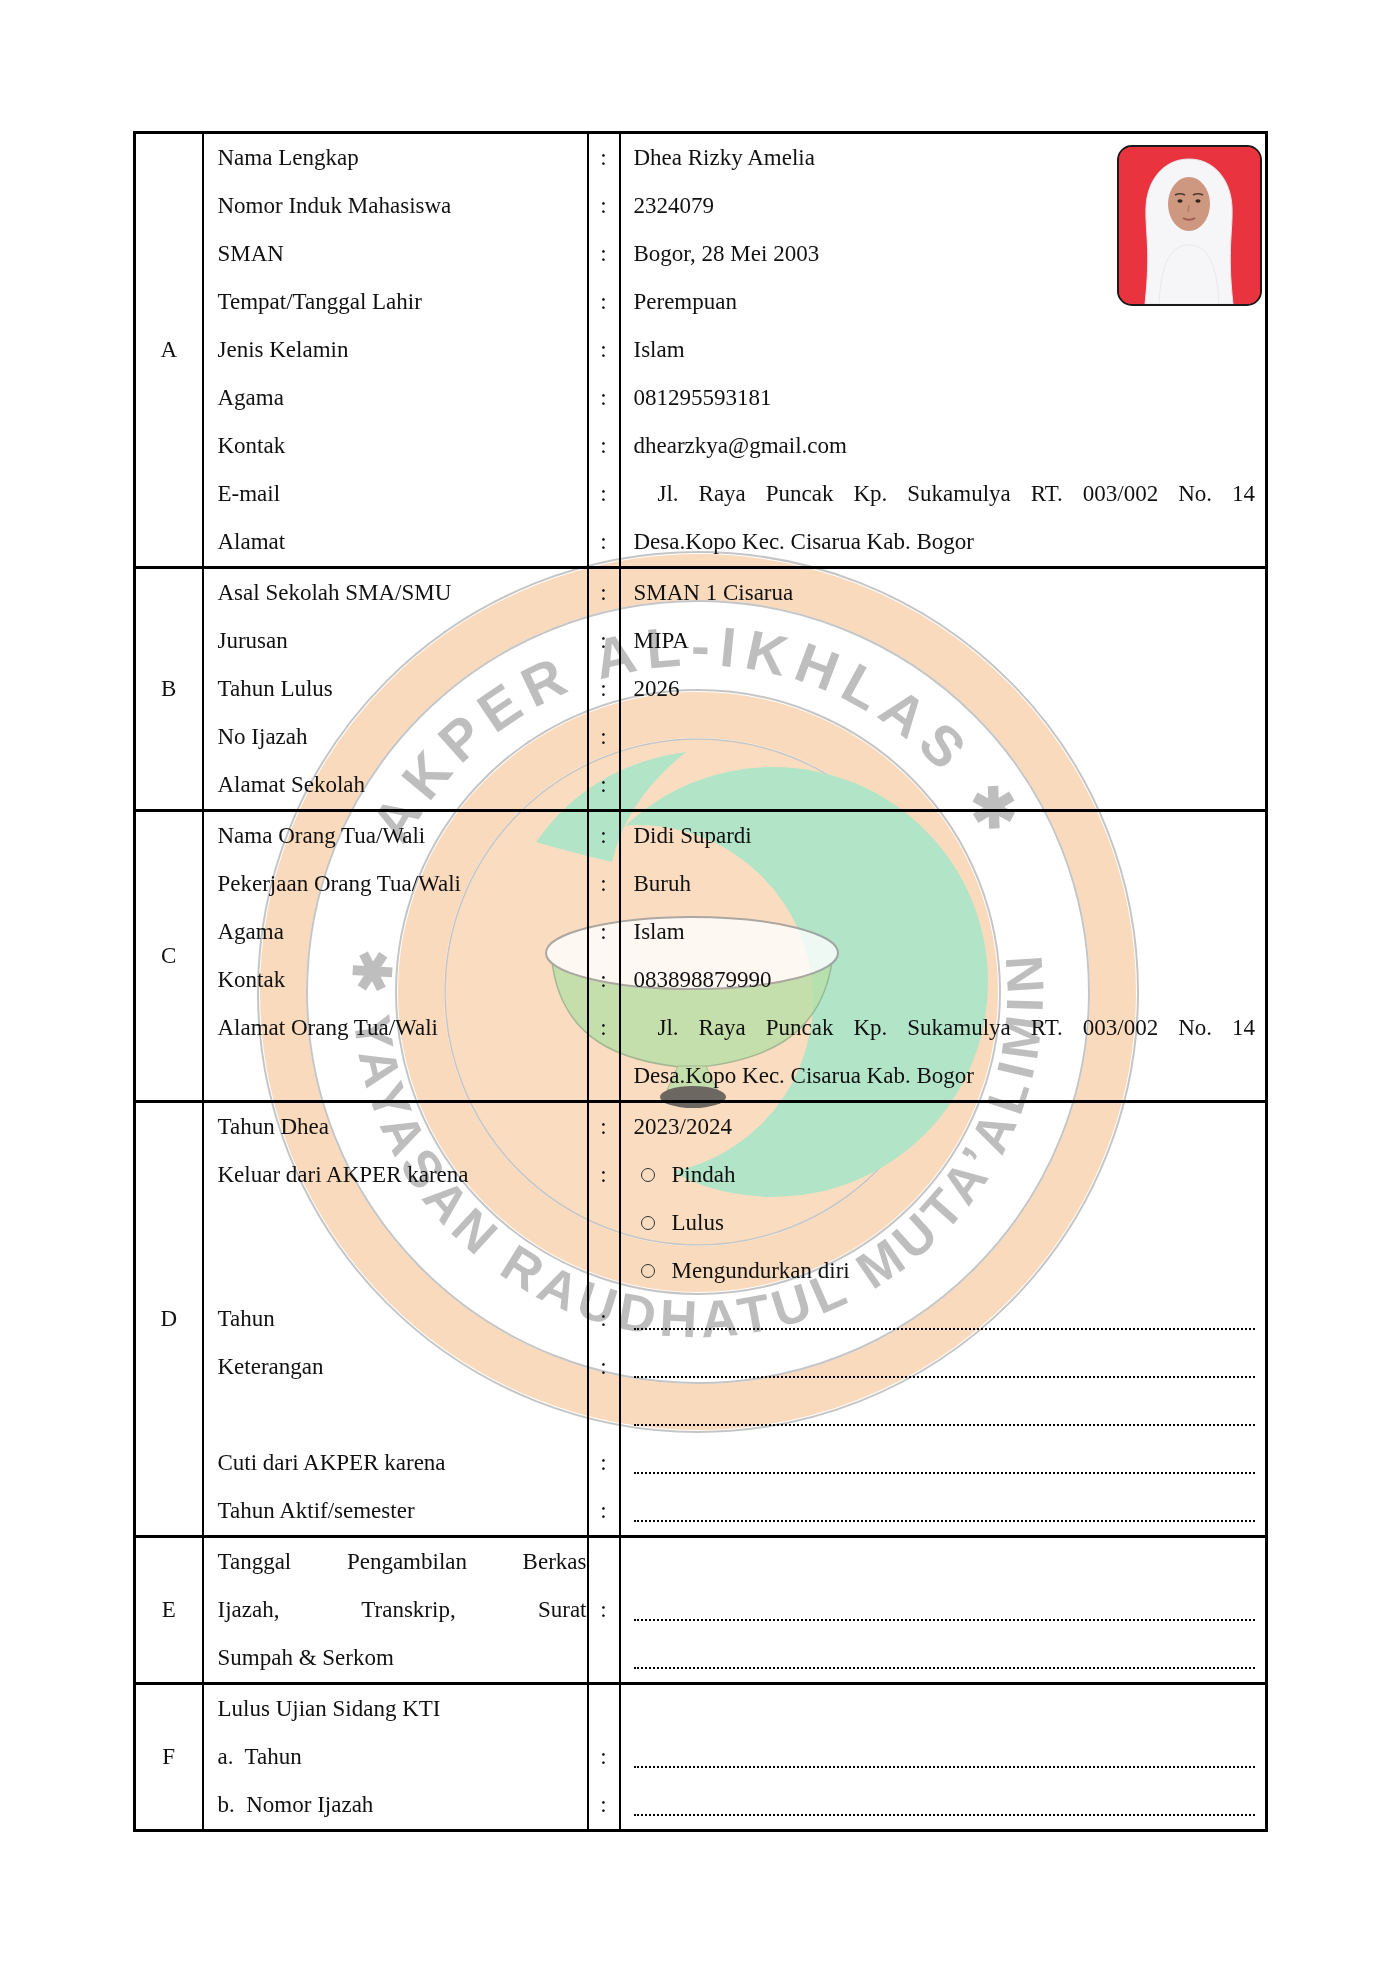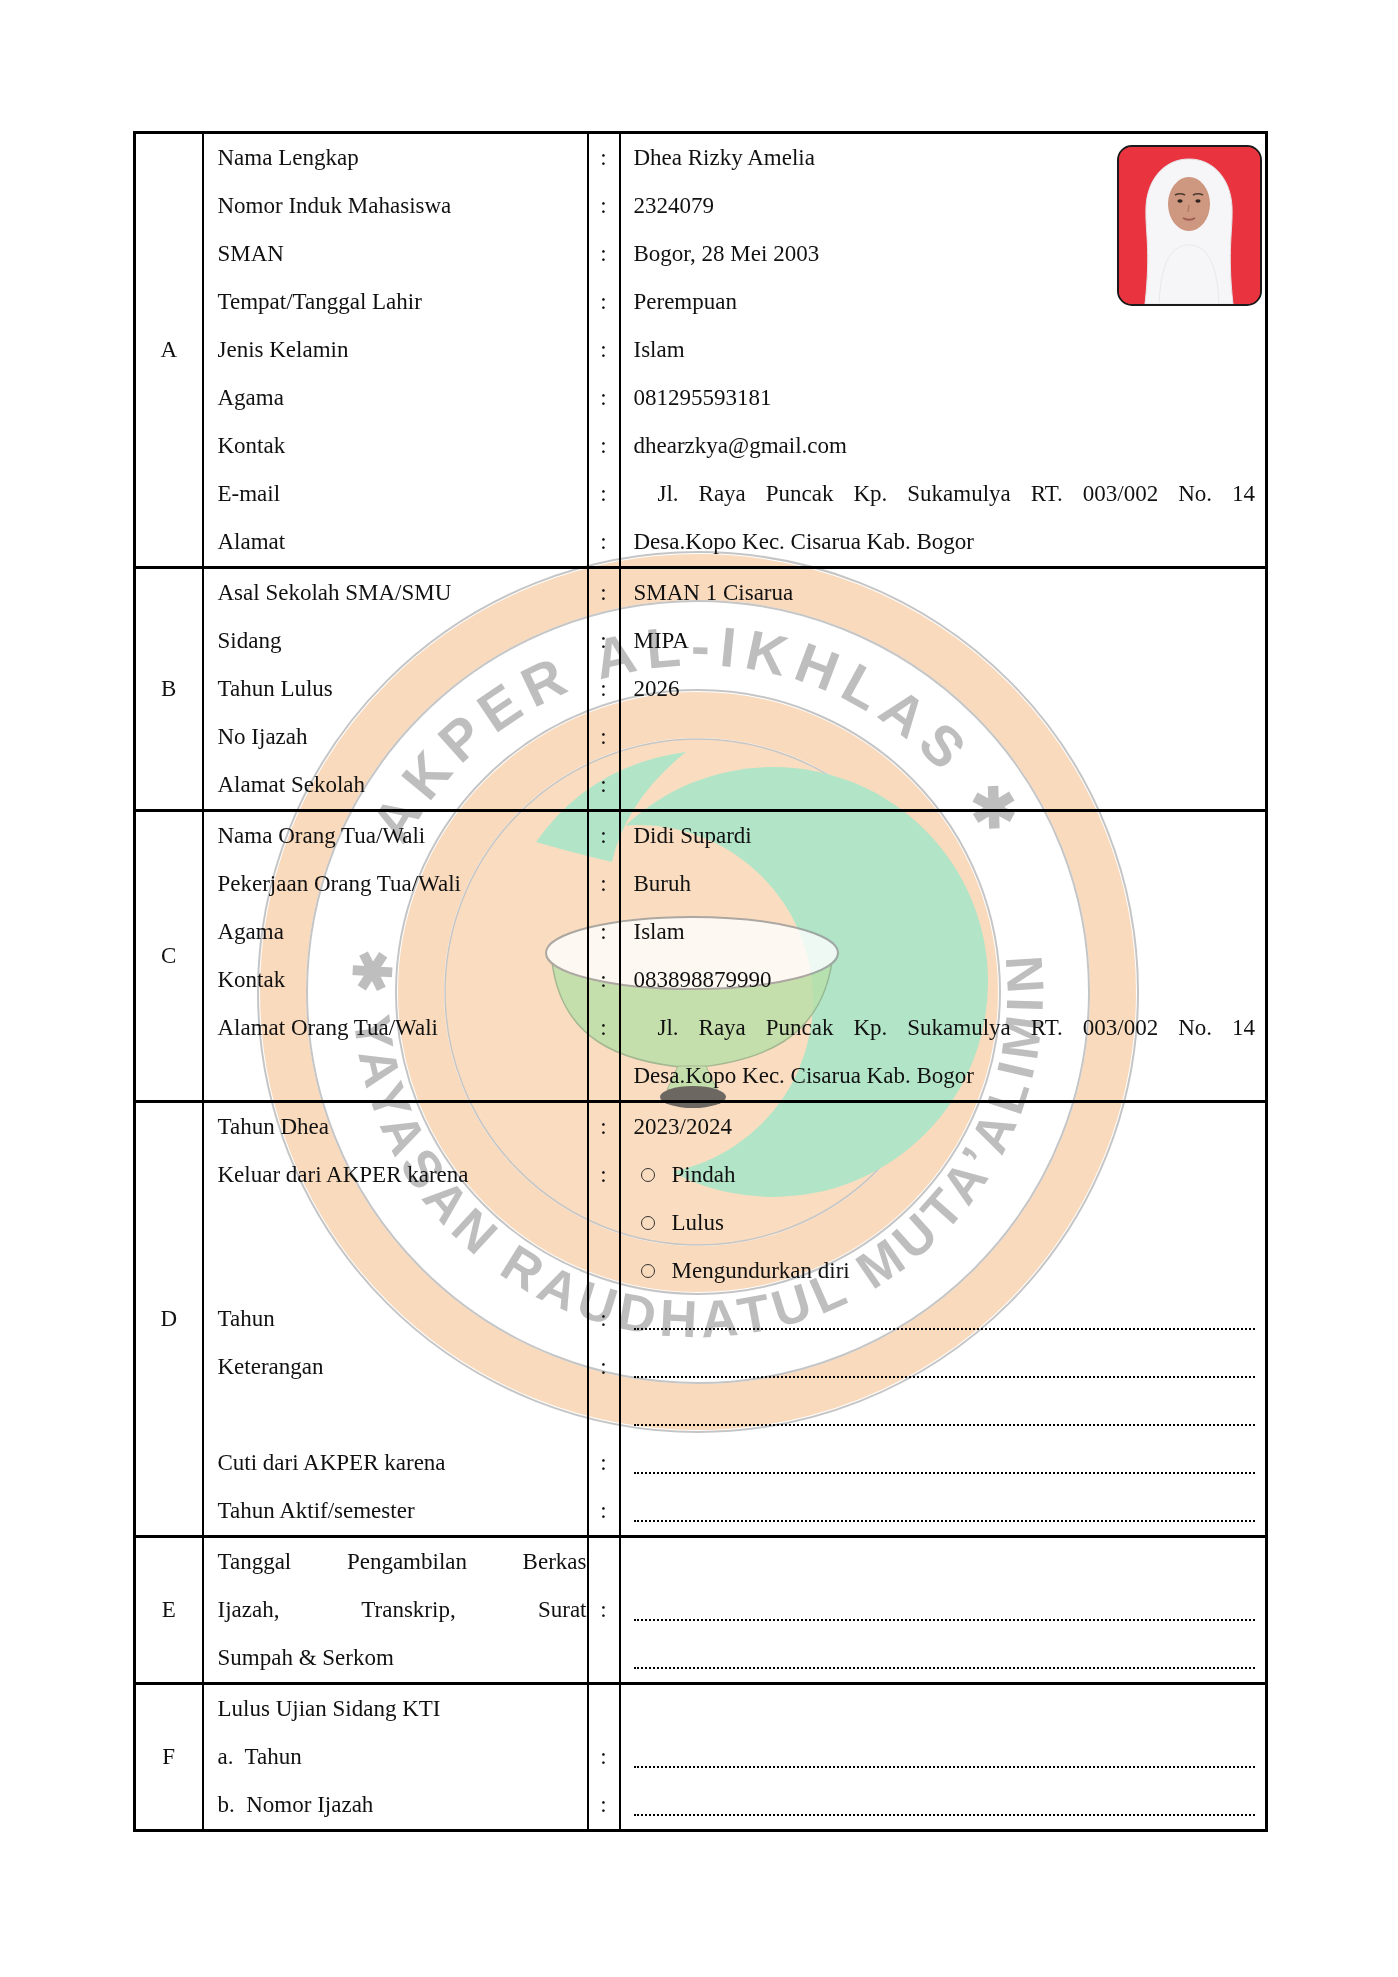--- a/index.html
+++ b/index.html
@@ -107,21 +107,21 @@
             <div class="line"><span class="vt">081295593181</span></div>
             <div class="line"><span class="vt">dhearzkya@gmail.com</span></div>
             <div class="line"><span class="vt just">Jl. Raya Puncak Kp. Sukamulya RT. 003/002 No. 14</span></div>
             <div class="line"><span class="vt">Desa.Kopo Kec. Cisarua Kab. Bogor</span></div>
           </td>
         </tr>
         <tr>
           <td class="letter-cell">B</td>
           <td class="labels-cell">
             <div class="line">Asal Sekolah SMA/SMU</div>
-            <div class="line">Sidang</div>
+            <div class="line">Jurusan</div>
             <div class="line">Tahun Lulus</div>
             <div class="line">No Ijazah</div>
             <div class="line">Alamat Sekolah</div>
           </td>
           <td class="colon-cell">
             <div class="line">:</div>
             <div class="line">:</div>
             <div class="line">:</div>
             <div class="line">:</div>
             <div class="line">:</div>

